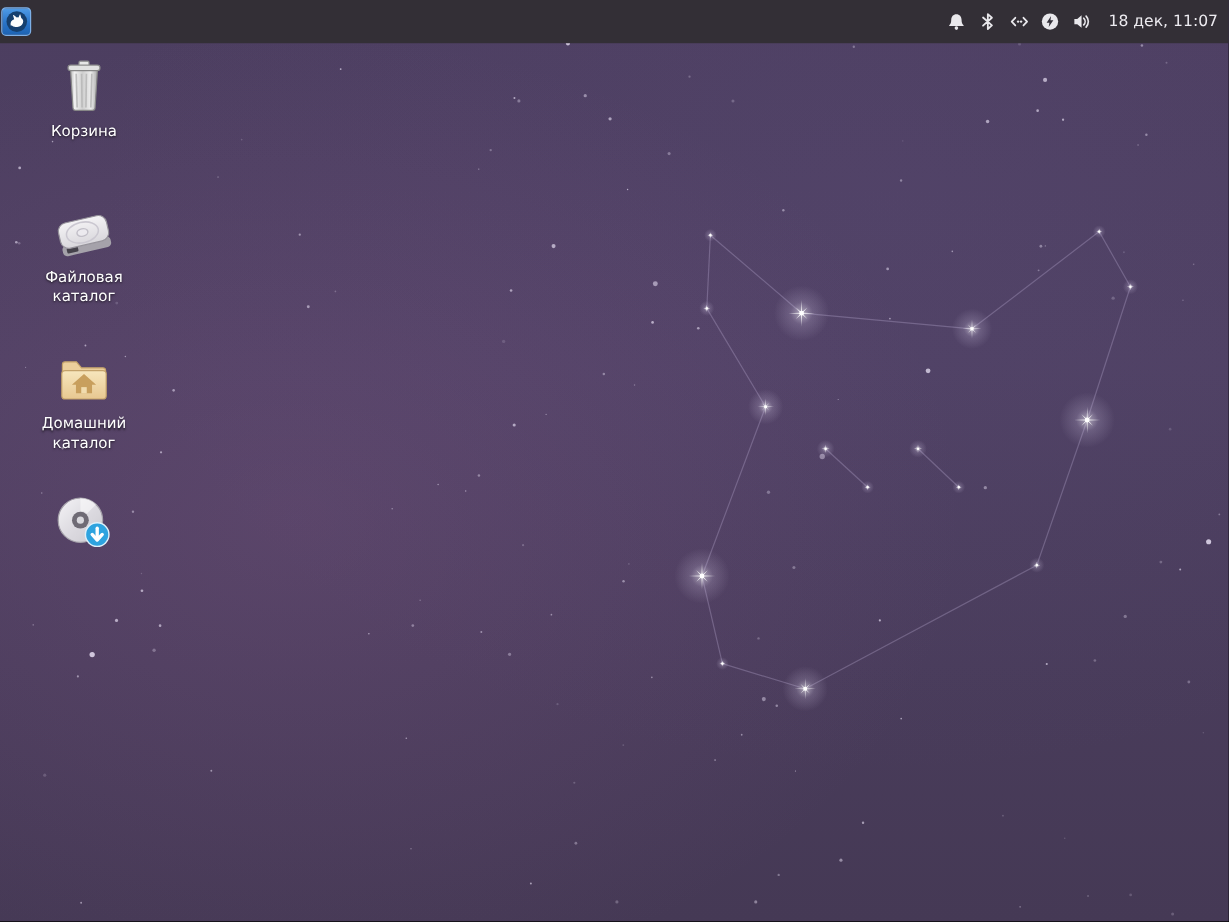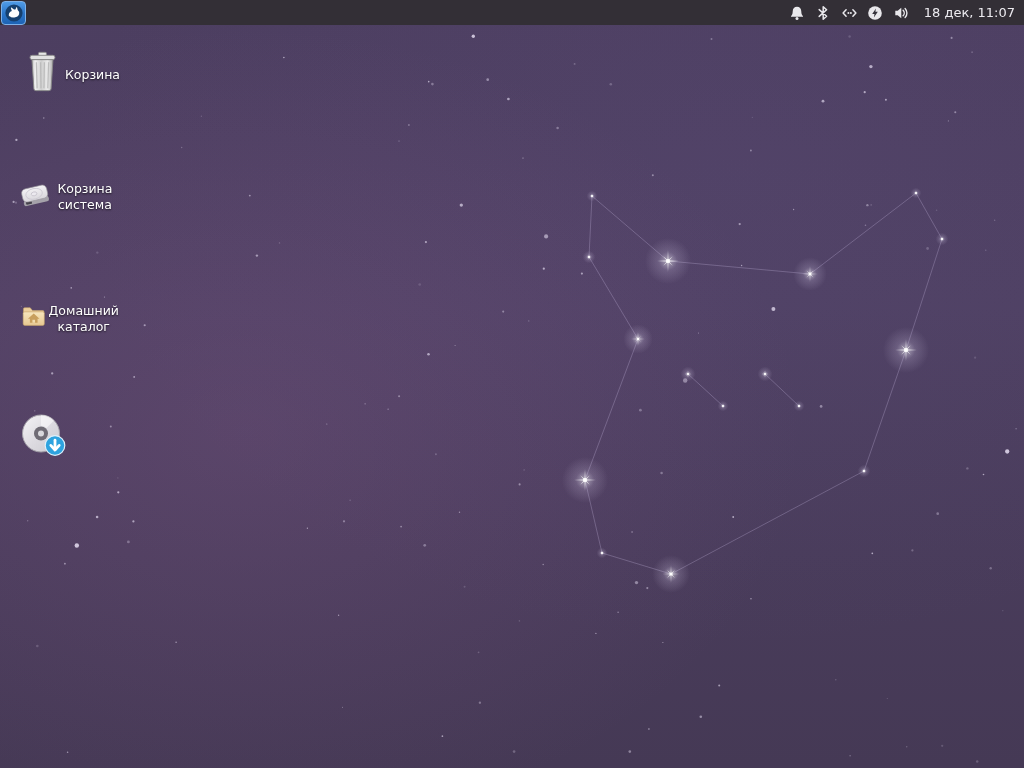--- a/index.html
+++ b/index.html
@@ -4,32 +4,32 @@
 <style>
   html,body{margin:0;padding:0;background:#000;}
   .screen{position:relative;width:1024px;height:768px;overflow:hidden;
           font-family:"DejaVu Sans","Liberation Sans",sans-serif;}
   .wallpaper{position:absolute;inset:0;background:
     radial-gradient(900px 650px at 24% 56%, rgba(146,96,148,0.22), rgba(146,96,148,0) 62%),
     radial-gradient(1100px 800px at 72% 22%, rgba(112,94,152,0.12), rgba(112,94,152,0) 60%),
     linear-gradient(180deg,#4c3e60 0%,#4e4062 40%,#493c5b 72%,#453955 100%);}
   #sky{position:absolute;inset:0;pointer-events:none;z-index:1;}
   
-  .panel{position:absolute;top:0;left:0;width:100%;height:25px;background:#332f36;
+  .panel{position:absolute;top:0;left:0;width:100%;height:36px;background:#332f36;
          display:flex;align-items:center;z-index:5;box-sizing:border-box;}
   .menu-btn{width:25px;height:24px;margin:1px 0 1px 1px;padding:0;border-radius:4px;
             border:1px solid #7db0e8;box-sizing:border-box;cursor:pointer;
             background:linear-gradient(180deg,#4f9be6 0%,#2a74c8 55%,#1d63b4 100%);
             display:flex;align-items:center;justify-content:center;}
   .tray{margin-left:auto;display:flex;align-items:center;gap:9px;padding-right:7px;height:100%;}
   .tray-icon{width:17px;height:17px;display:inline-flex;align-items:center;justify-content:center;cursor:pointer;}
   .clock{color:#edebf0;font-size:13px;white-space:nowrap;margin-left:5px;padding-right:2px;cursor:pointer;}
   
   .desktop{position:absolute;inset:26px 0 0 0;z-index:2;}
-  .dicon{position:absolute;left:20px;width:100px;display:flex;flex-direction:row;
+  .dicon{position:absolute;left:20px;width:100px;display:flex;flex-direction:column;
          align-items:center;cursor:pointer;}
   .dicon .glyph{width:48px;height:48px;}
   .dicon .label{margin-top:5px;color:#fff;font-size:12.5px;line-height:16px;text-align:center;
                 text-shadow:0 1px 2px rgba(0,0,0,0.7);}
   #icon-trash{top:22px;} #icon-filesystem{top:144px;} #icon-home{top:266px;} #icon-installer{top:386px;}
 </style>
 </head>
 <body>
 
 <div class="screen">
@@ -272,21 +272,21 @@
             </linearGradient>
           </defs>
         <g transform="rotate(-13 24 25)">
           <rect x="3.5" y="31" width="41" height="9" rx="3.5" fill="#a5a2aa"></rect>
           <rect x="7" y="33.5" width="9.5" height="4.5" rx="1" fill="#45424b"></rect>
           <rect x="3.5" y="12.5" width="41" height="21.5" rx="7" fill="url(#g-hdd)" stroke="#96939b"></rect>
           <ellipse cx="23" cy="23.5" rx="13.5" ry="8.5" fill="none" stroke="#cbc8d1" stroke-width="1.3"></ellipse>
           <ellipse cx="23" cy="23.5" rx="4.6" ry="3.1" fill="#eceaef" stroke="#c2bfc8" stroke-width="1.2"></ellipse>
         </g>
       </svg>
-      <span class="label">Корзина система</span>
+      <span class="label">Файловая каталог</span>
     </div>
 
     <div class="dicon" id="icon-home">
       <svg class="glyph" viewBox="0 0 48 48">
         <defs>
             <linearGradient id="g-folder" x1="0" y1="0" x2="0" y2="1">
           <stop offset="0" stop-color="#f7e6bd"></stop>
               <stop offset="1" stop-color="#e7c891"></stop>
             </linearGradient>
           </defs>

